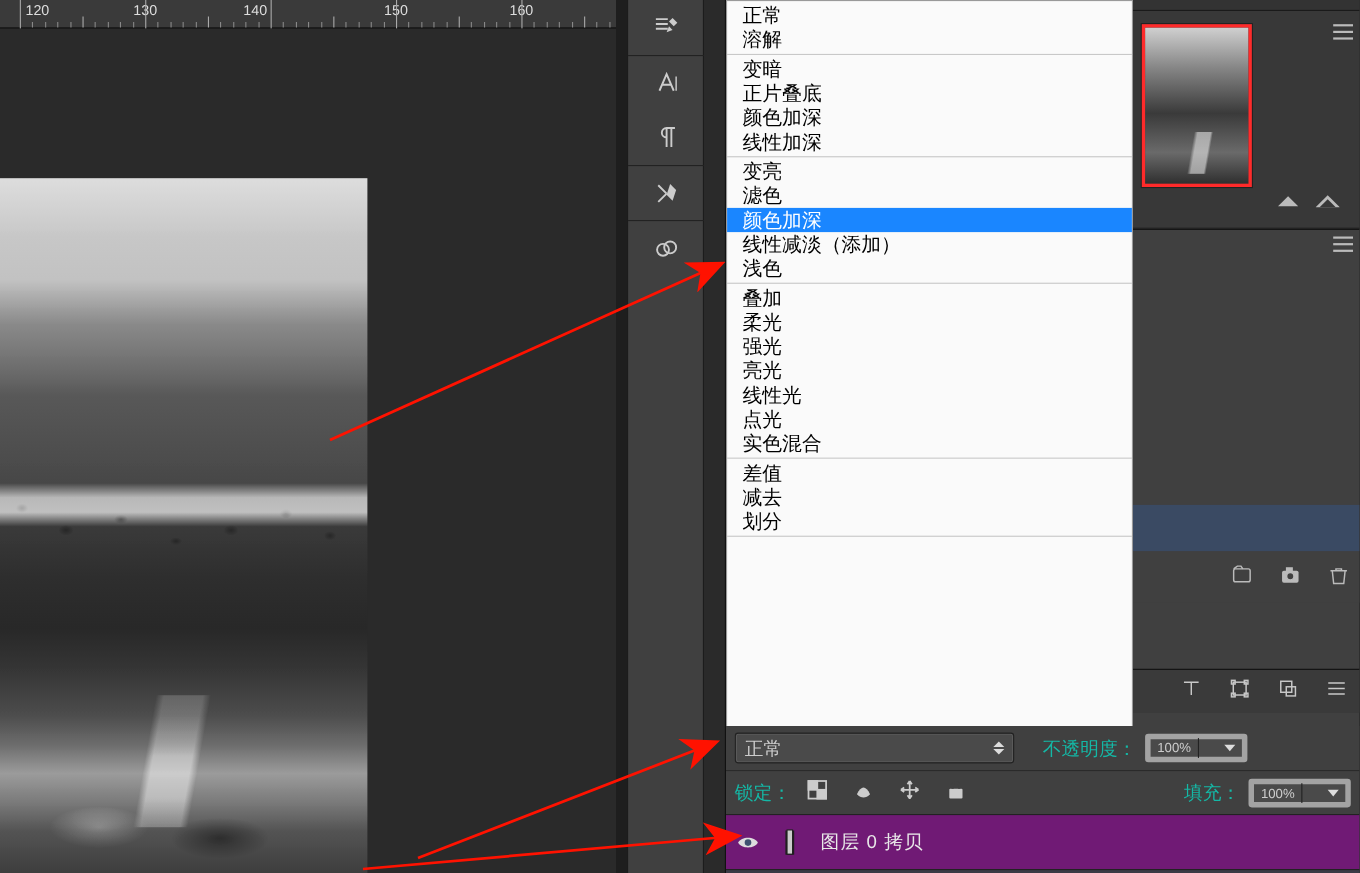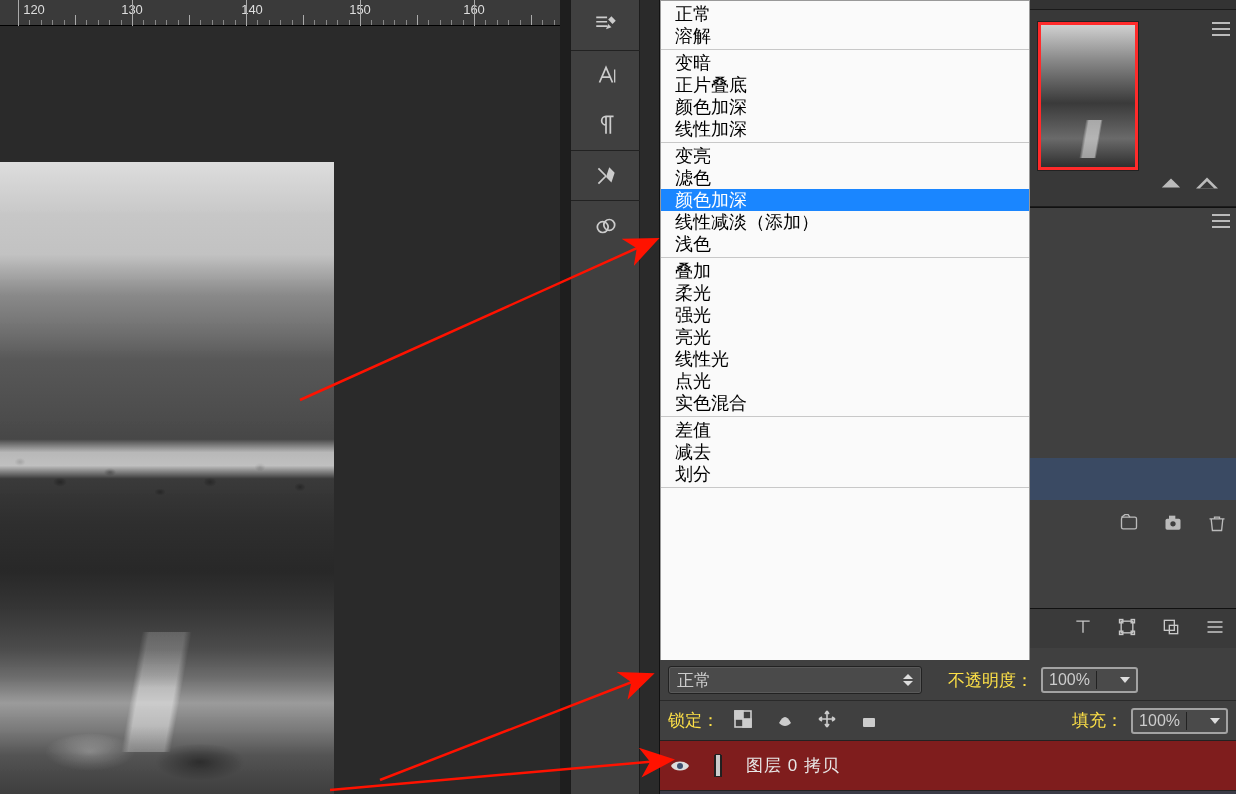--- a/index.html
+++ b/index.html
@@ -217,37 +217,37 @@
   }
   .spinner {
     display:inline-flex; flex-direction:column; gap:2px;
   }
   .spinner .up, .spinner .down{
     width:0;height:0;border-left:5px solid transparent;border-right:5px solid transparent;
   }
   .spinner .up{border-bottom:5px solid #ddd;}
   .spinner .down{border-top:5px solid #ddd;}
 
-  .label { font-size:17px; color:#fde047; }
+  .label { font-size:17px; color:#14b8a6; }
 
   .pct {
     display:flex; align-items:center;
-    height: 26px; background:#4a4a4a; border:2px solid #a3a3a3; border-radius:3px;
-    padding: 0 6px; font-size:16px; gap:6px;
+    height: 26px; background:#4a4a4a; border:5px solid #a3a3a3; border-radius:3px;
+    padding: 0 6px; font-size:12px; gap:6px;
   }
   .pct .chev{width:0;height:0;border-left:5px solid transparent;border-right:5px solid transparent;border-top:6px solid #ddd;margin-left:4px;}
 
   .lock-row { border-top:1px solid #2a2a2a; }
   .lock-row .icons{display:flex; gap:22px; align-items:center; margin-left:6px;}
   .lock-row svg{width:20px;height:20px;fill:#ccc;}
   .lock-row .move svg, .lock-row .checker svg{fill:none;stroke:#ccc;stroke-width:1.6;}
 
   .layer-row {
     display:flex; align-items:center; height:50px; gap:24px;
-    background:#7f1d1d; border-top:1px solid #222; padding:0 10px;
+    background:#701a75; border-top:1px solid #222; padding:0 10px;
   }
   .eye{width:20px;height:14px;}
   .eye svg{width:20px;height:14px;fill:#ddd;}
   .thumb-sm{
     width:52px;height:40px;border:1px solid #888;position:relative;overflow:hidden;background:#222;
   }
   .thumb-sm::before{
     content:"";position:absolute;inset:0;
     background:
       linear-gradient(180deg,#e0e0e0 0%, #9a9a9a 30%, #3a3a3a 60%, #7a7a7a 85%, #222 100%);
@@ -286,21 +286,21 @@
     <div class="tick-major" style="left: 132px;"></div>
     <div class="tick-minor" style="left: 143.4px;"></div>
     <div class="tick-minor" style="left: 154.8px;"></div>
     <div class="tick-minor" style="left: 166.2px;"></div>
     <div class="tick-minor" style="left: 177.6px;"></div>
     <div class="tick-mid" style="left: 189px;"></div>
     <div class="tick-minor" style="left: 200.4px;"></div>
     <div class="tick-minor" style="left: 211.8px;"></div>
     <div class="tick-minor" style="left: 223.2px;"></div>
     <div class="tick-minor" style="left: 234.6px;"></div>
-    <div class="tick-label" style="left: 252px;">140</div>
+    <div class="tick-label" style="left: 232px;">140</div>
     <div class="tick-major" style="left: 246px;"></div>
     <div class="tick-minor" style="left: 257.4px;"></div>
     <div class="tick-minor" style="left: 268.8px;"></div>
     <div class="tick-minor" style="left: 280.2px;"></div>
     <div class="tick-minor" style="left: 291.6px;"></div>
     <div class="tick-mid" style="left: 303px;"></div>
     <div class="tick-minor" style="left: 314.4px;"></div>
     <div class="tick-minor" style="left: 325.8px;"></div>
     <div class="tick-minor" style="left: 337.2px;"></div>
     <div class="tick-minor" style="left: 348.6px;"></div>

